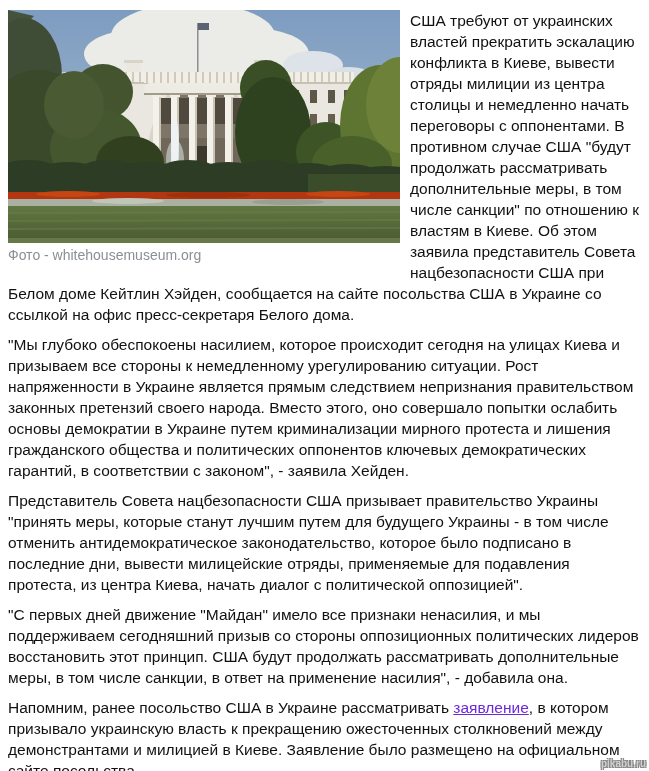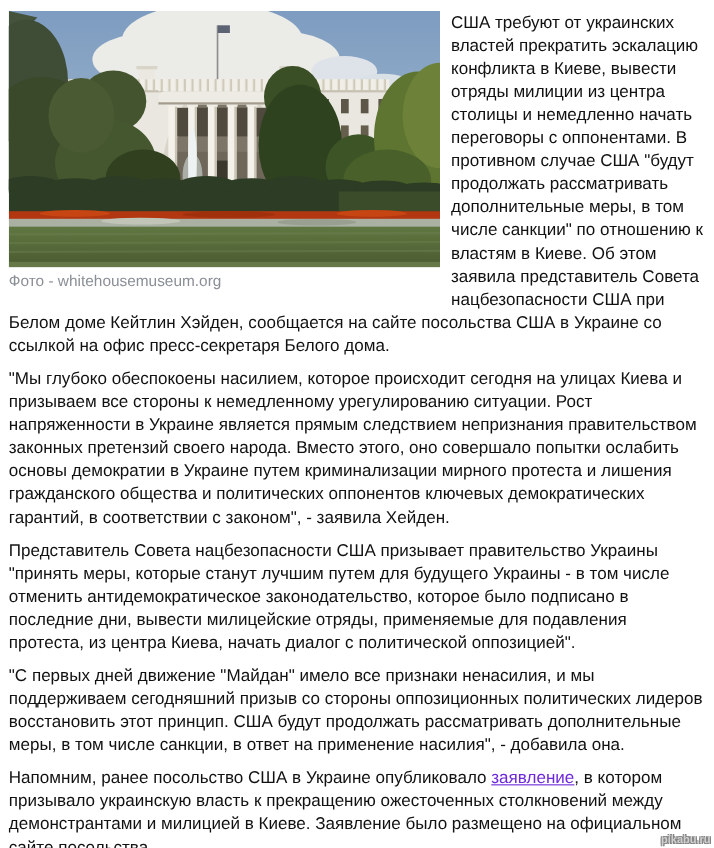--- a/index.html
+++ b/index.html
@@ -208,18 +208,18 @@
     </figure>
 
     <p class="body-text">США требуют от украинских властей прекратить эскалацию конфликта в Киеве, вывести отряды милиции из центра столицы и немедленно начать переговоры с оппонентами. В противном случае США "будут продолжать рассматривать дополнительные меры, в том числе санкции" по отношению к властям в Киеве. Об этом заявила представитель Совета нацбезопасности США при Белом доме Кейтлин Хэйден, сообщается на сайте посольства США в Украине со ссылкой на офис пресс-секретаря Белого дома.</p>
 
     <p class="body-text">"Мы глубоко обеспокоены насилием, которое происходит сегодня на улицах Киева и призываем все стороны к немедленному урегулированию ситуации. Рост напряженности в Украине является прямым следствием непризнания правительством законных претензий своего народа. Вместо этого, оно совершало попытки ослабить основы демократии в Украине путем криминализации мирного протеста и лишения гражданского общества и политических оппонентов ключевых демократических гарантий, в соответствии с законом", - заявила Хейден.</p>
 
     <p class="body-text">Представитель Совета нацбезопасности США призывает правительство Украины "принять меры, которые станут лучшим путем для будущего Украины - в том числе отменить антидемократическое законодательство, которое было подписано в последние дни, вывести милицейские отряды, применяемые для подавления протеста, из центра Киева, начать диалог с политической оппозицией".</p>
 
     <p class="body-text">"С первых дней движение "Майдан" имело все признаки ненасилия, и мы поддерживаем сегодняшний призыв со стороны оппозиционных политических лидеров восстановить этот принцип. США будут продолжать рассматривать дополнительные меры, в том числе санкции, в ответ на применение насилия", - добавила она.</p>
 
-    <p class="body-text"><span>Напомним, ранее посольство США в Украине опубликовало </span><a class="inline-link">заявление</a><span>, в котором призывало украинскую власть к прекращению ожесточенных столкновений между демонстрантами и милицией в Киеве. Заявление было размещено на официальном сайте посольства.</span></p>
+    <p class="body-text"><span>Напомним, ранее посольство США в Украине рассматривать </span><a class="inline-link">заявление</a><span>, в котором призывало украинскую власть к прекращению ожесточенных столкновений между демонстрантами и милицией в Киеве. Заявление было размещено на официальном сайте посольства.</span></p>
 
   </div>
 
   <div class="watermark">pikabu.ru</div>
 </div>
 
 </body></html>

